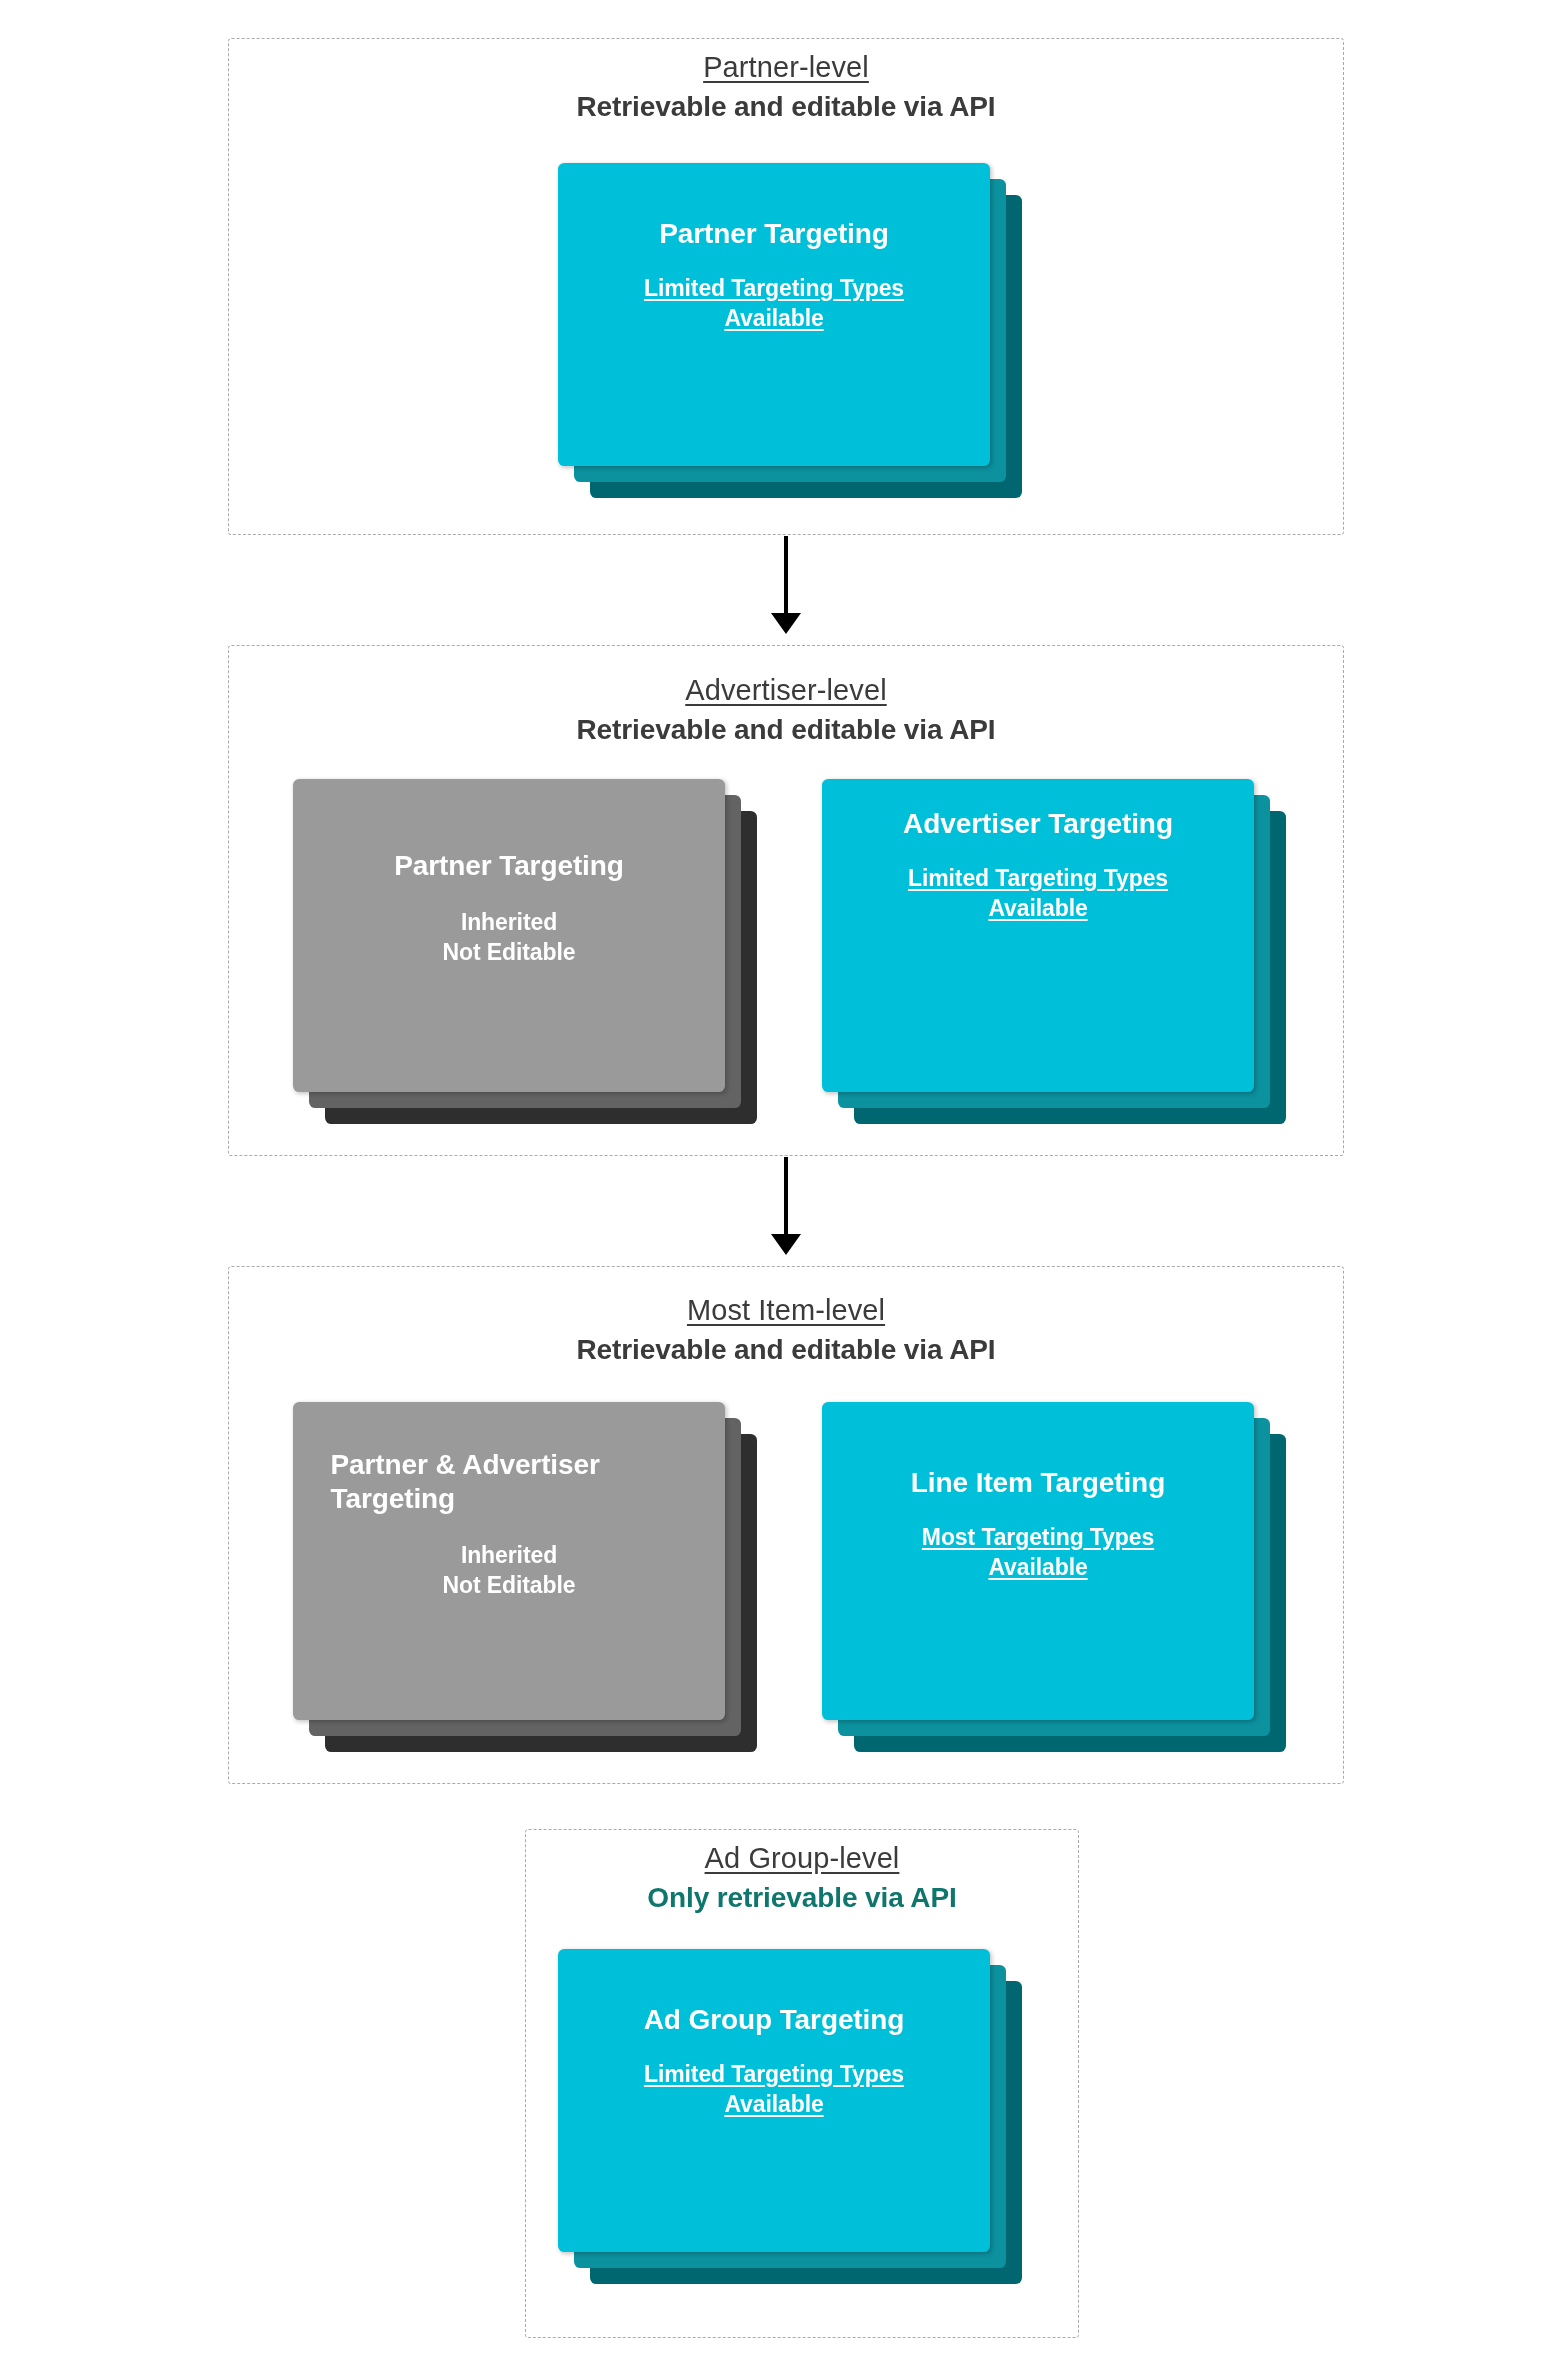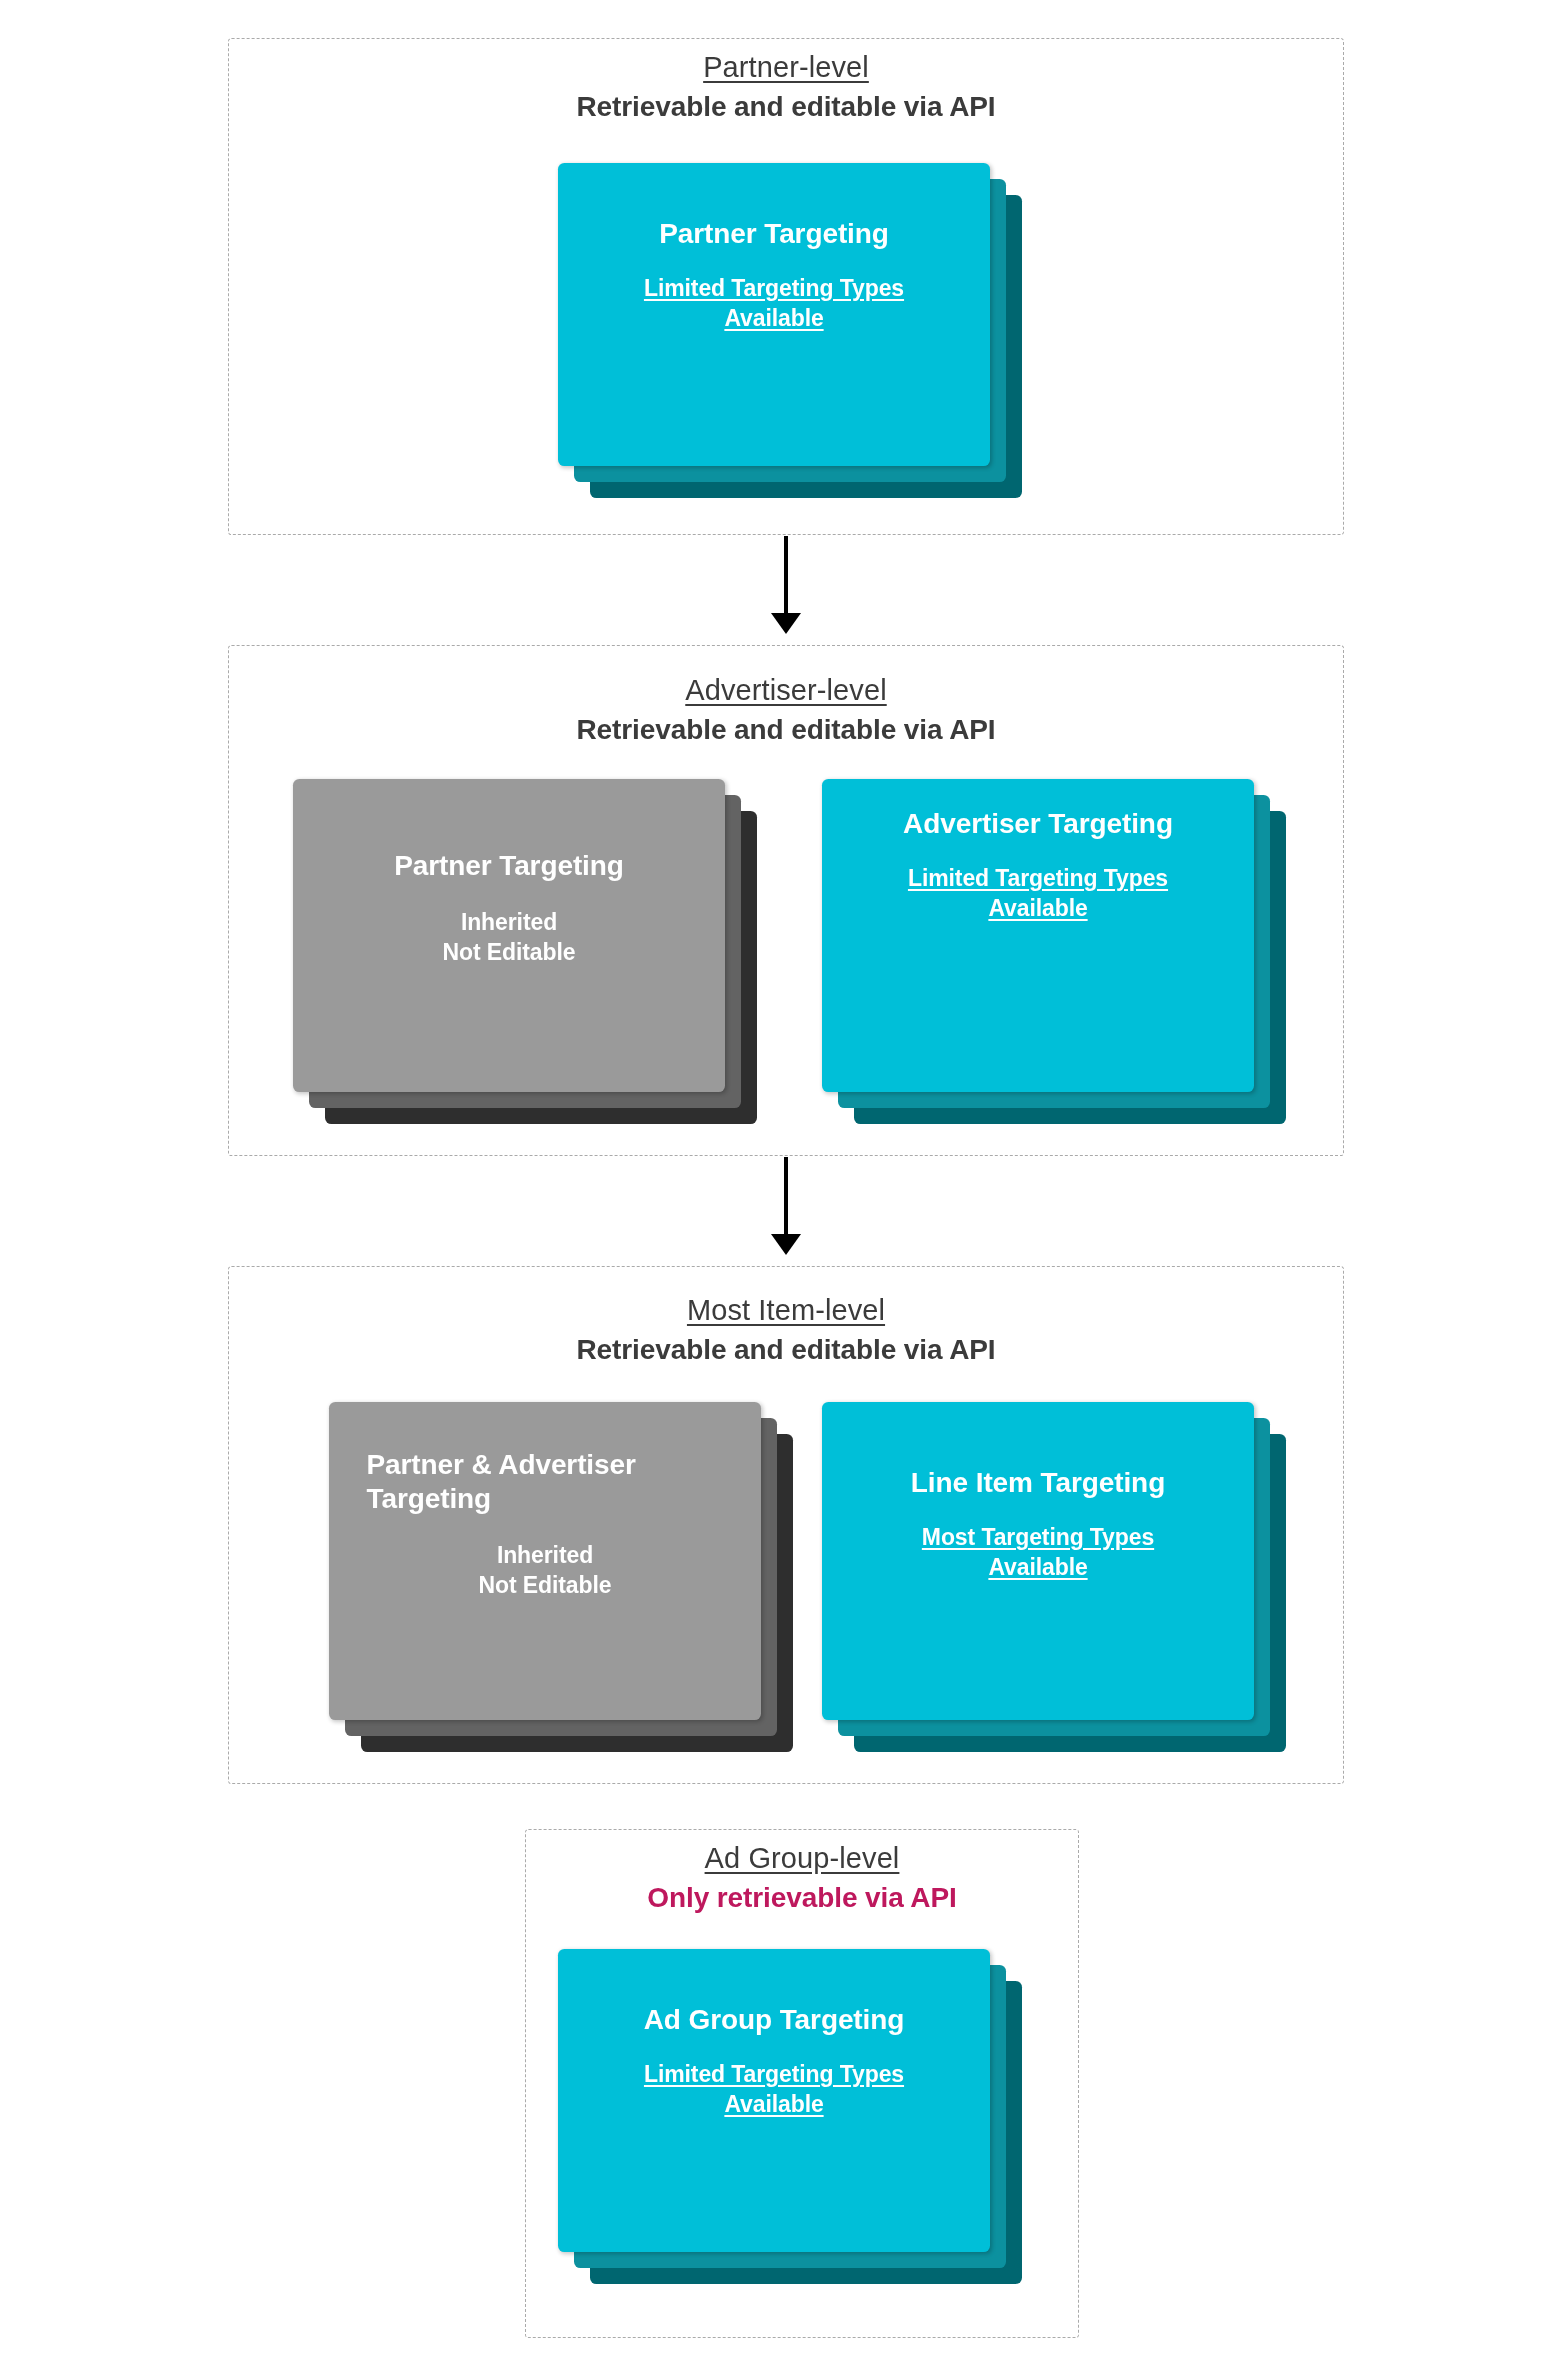--- a/index.html
+++ b/index.html
@@ -49,21 +49,21 @@
   }
   .panel-sub {
     display: block;
     font-size: 28px;
     font-weight: 700;
     color: #3b3b3b;
     margin-top: 3.6px;
     letter-spacing: -0.1px;
   }
   .panel-sub.warn {
-    color: #be185d;
+    color: #0f766e;
     text-align: center;
   }
 
   
   .card-stack {
     position: absolute;
   }
   .card-layer {
     position: absolute;
     border-radius: 6.3px;
@@ -194,21 +194,21 @@
     <div class="arrow-head"></div>
   </div>
 
   <div class="panel" style="left:228px; top:1266px; width:1116px; height:518px;"></div>
 
   <div class="panel-header" style="left:228px; top:1292px; width:1116px;">
     <span class="panel-level">Most Item-level</span>
     <span class="panel-sub">Retrievable and editable via API</span>
   </div>
 
-  <div class="card-stack gray" style="left:293px; top:1402px; width:464px; height:350px;margin-left:36px;">
+  <div class="card-stack gray" style="left:293px; top:1402px; width:464px; height:350px;">
     <div class="card-layer layer-back" style="width:432px; height:318px;"></div>
     <div class="card-layer layer-mid" style="width:432px; height:318px;"></div>
     <div class="card-layer layer-front" style="width:432px; height:318px; padding-top:46px;">
       <div class="card-title" style="max-width:357px;">Partner &amp; Advertiser Targeting</div>
       <div class="card-note" style="margin-top:25px;">Inherited</div>
       <div class="card-note">Not Editable</div>
     </div>
   </div>
 
   <div class="card-stack cyan" style="left:822px; top:1402px; width:464px; height:350px;">

